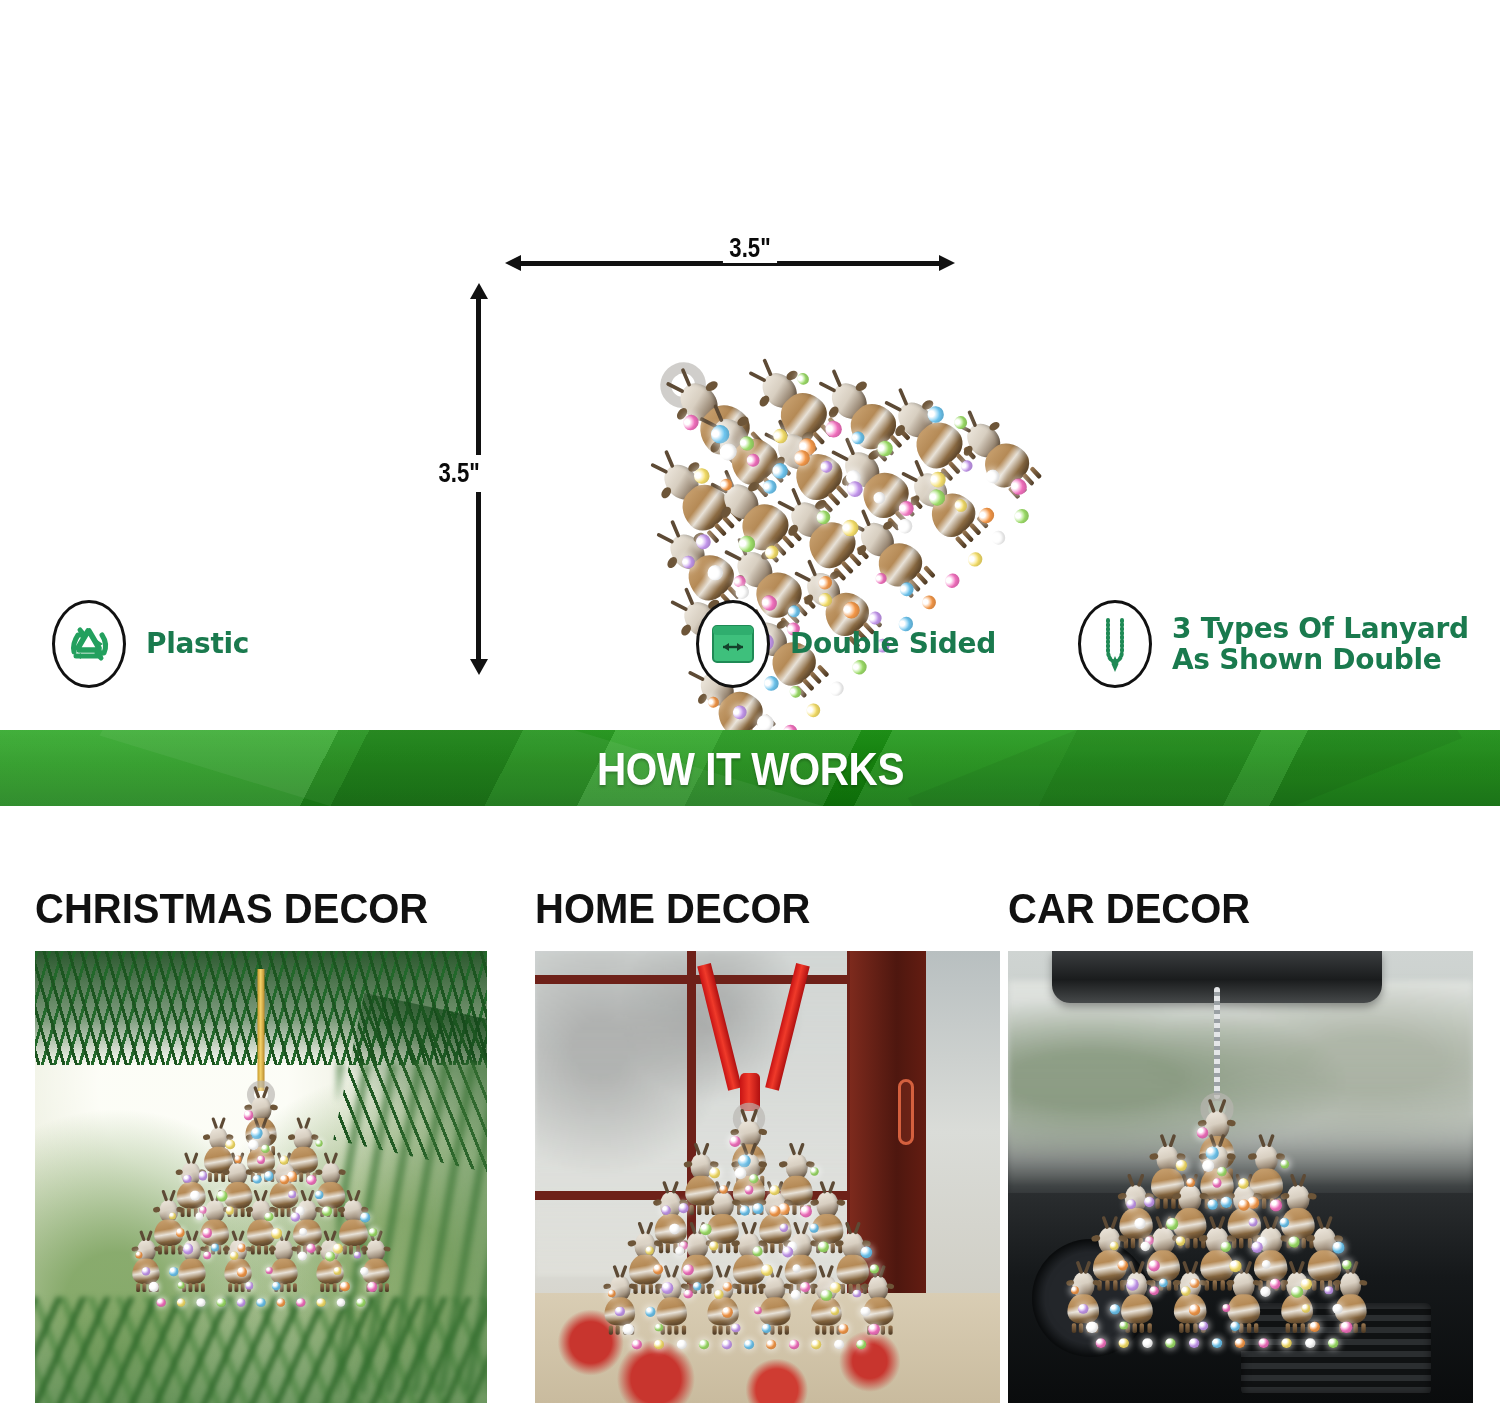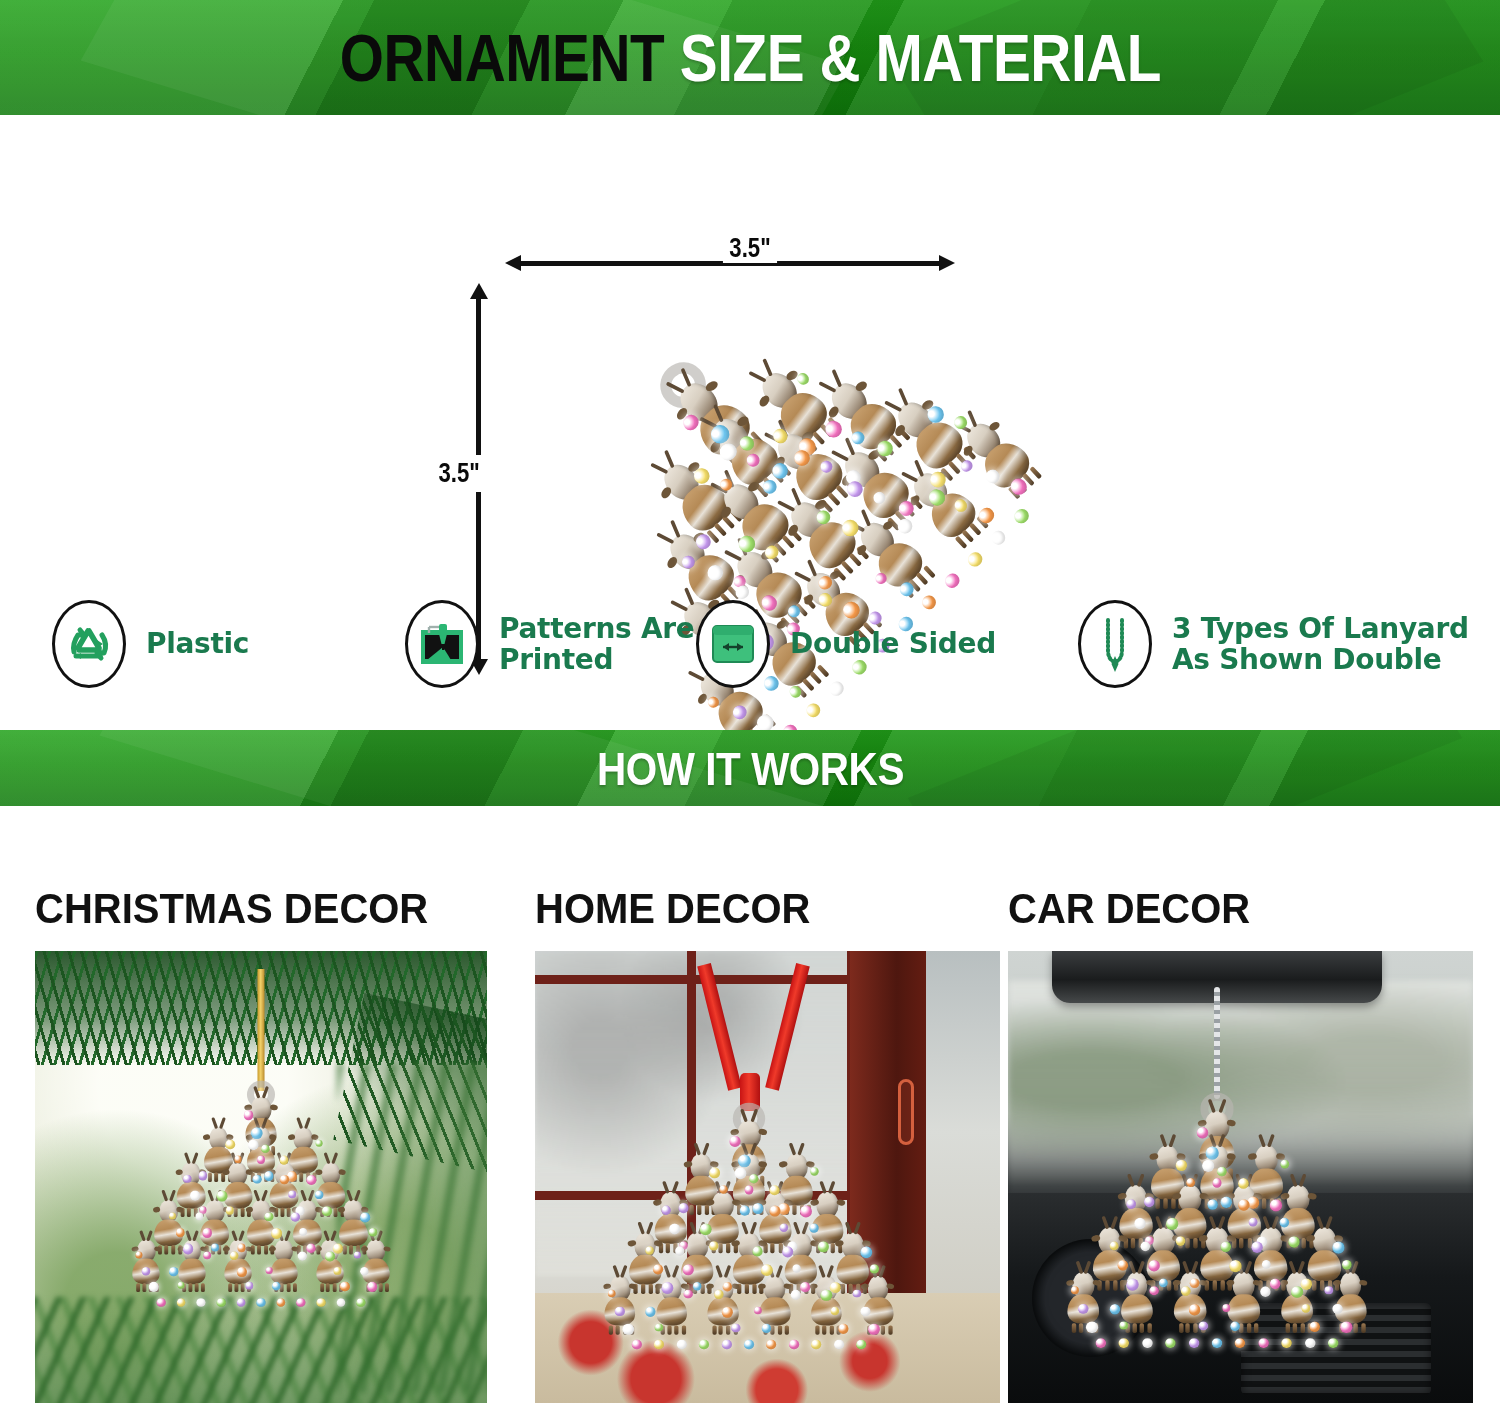--- a/index.html
+++ b/index.html
@@ -278,25 +278,20 @@
     position: absolute; left: 50%; transform: translateX(-50%);
     background: repeating-linear-gradient(180deg,#e4e6e8 0 5px, #9aa0a4 5px 9px);
     border-radius: 4px;
   }
 </style>
 </head>
 <body>
 
 <div class="page">
 
-  <div class="banner" id="banner-size">
-    <div class="banner-title">
-      <span class="t-black">ORNAMENT</span><span style="display:inline-block;width:18px"></span><span class="t-white">SIZE &amp; MATERIAL</span>
-    </div>
-  </div>
 
   <div class="dim-area">
 
     <div class="h-arrow">
       <div class="cap l"></div>
       <div class="line"></div>
       <div class="cap r"></div>
     </div>
     <div class="h-label">
       <span>3.5"</span>
@@ -659,41 +654,20 @@
           <path d="M8 30 Q6 22 12 13 L18 13 L14 8" fill="none" stroke="#23a05e" stroke-width="5" stroke-linecap="round" stroke-linejoin="round"></path>
           <path d="M36 13 Q42 22 38 31 L31 31 L35 36" fill="none" stroke="#23a05e" stroke-width="5" stroke-linecap="round" stroke-linejoin="round"></path>
           <path d="M10 34 L34 34" fill="none" stroke="#23a05e" stroke-width="5" stroke-linecap="round"></path>
           <path d="M31 18 l6 4 -6 4 z" fill="#23a05e"></path>
           <path d="M15 31 l-5 3 5 3 z" fill="#23a05e"></path>
         </svg>
       </div>
       <div class="flabel">Plastic</div>
     </div>
 
-    <div class="feature" id="feature-printed">
-      <div class="ficon">
-        <svg width="50" height="48" viewBox="0 0 50 48" aria-hidden="true">
-          <rect x="4" y="10" width="42" height="34" fill="#111111"></rect>
-          <rect x="4" y="10" width="42" height="5" fill="#2bb673"></rect>
-          <rect x="4" y="39" width="42" height="5" fill="#2bb673"></rect>
-          <rect x="4" y="10" width="4" height="34" fill="#2bb673"></rect>
-          <rect x="42" y="10" width="4" height="34" fill="#2bb673"></rect>
-          <path d="M10 40 L26 27 L34 40 Z" fill="#2bb673"></path>
-          <rect x="22" y="4" width="8" height="10" rx="2" fill="#2bb673"></rect>
-          <path d="M22 14 L30 14 L27.5 24 L24.5 24 Z" fill="#2bb673"></path>
-          <rect x="25" y="24" width="2.4" height="6" fill="#111111"></rect>
-          <path d="M12 7 L22 7" stroke="#9fb0ac" stroke-width="2.4" fill="none"></path>
-          <path d="M12 7 L12 13" stroke="#9fb0ac" stroke-width="2.4" fill="none"></path>
-        </svg>
-      </div>
-      <div class="flabel">
-        <div>Patterns Are</div>
-        <div>Printed</div>
-      </div>
-    </div>
 
     <div class="feature" id="feature-double">
       <div class="ficon">
         <svg width="50" height="46" viewBox="0 0 50 46" aria-hidden="true">
           <rect x="5" y="5" width="40" height="36" rx="4" fill="#3ec07c" stroke="#1f8a55" stroke-width="2"></rect>
           <rect x="5" y="5" width="40" height="9" rx="4" fill="#2fae6e"></rect>
           <path d="M15 26 L35 26" stroke="#14412b" stroke-width="2.4" fill="none"></path>
           <path d="M15 26 l6 -4 v8 z" fill="#14412b"></path>
           <path d="M35 26 l-6 -4 v8 z" fill="#14412b"></path>
         </svg>

